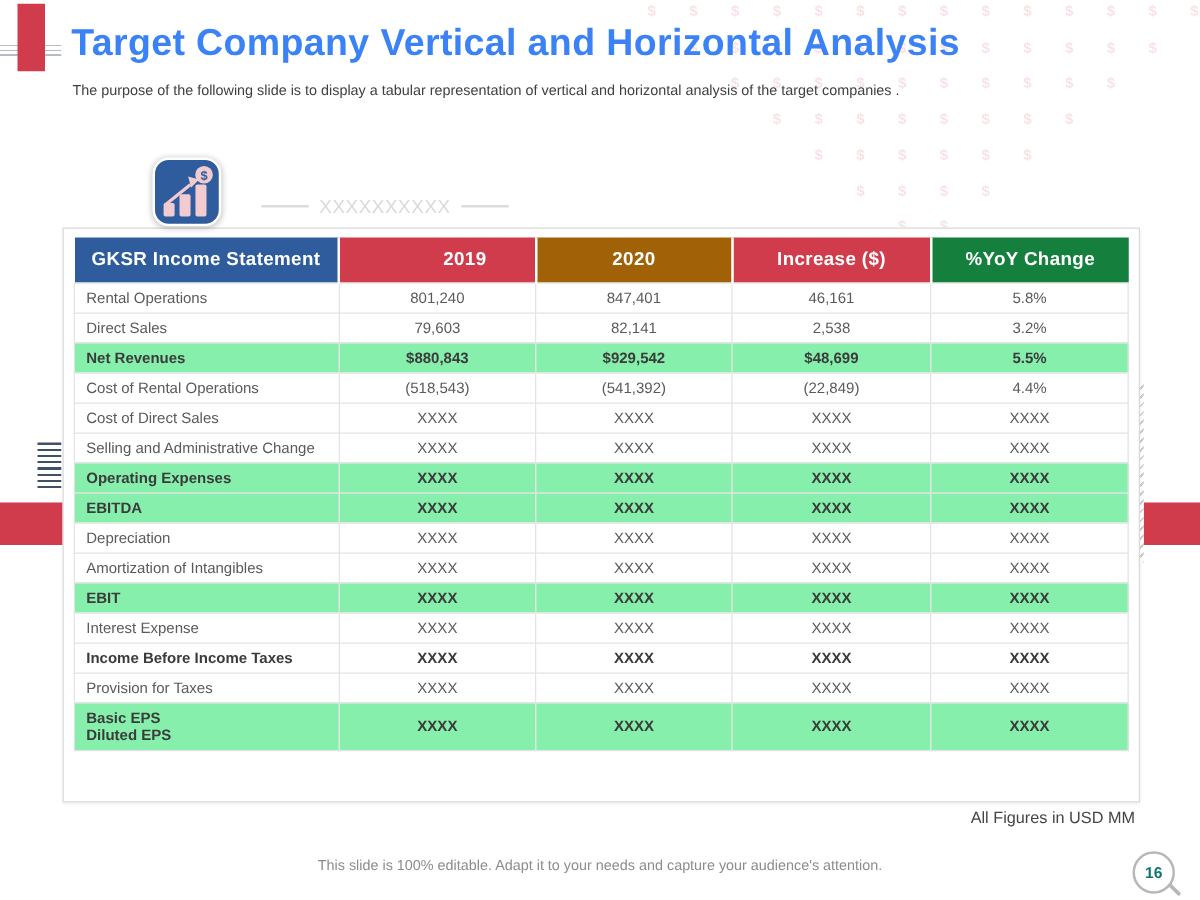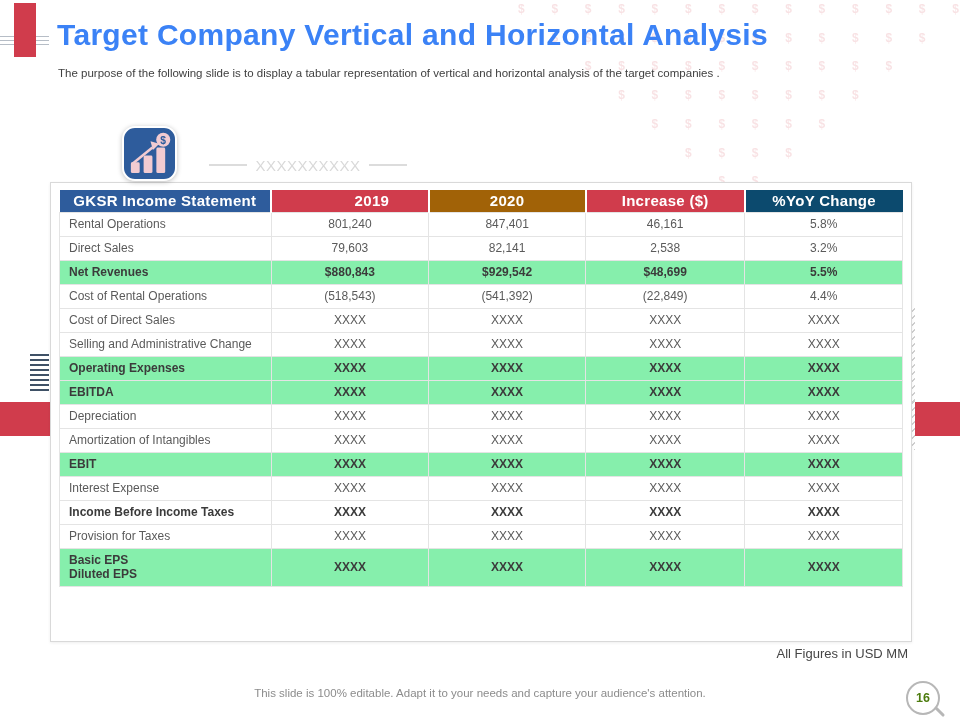--- a/index.html
+++ b/index.html
@@ -78,21 +78,21 @@
   .table-card {
     position: absolute; left: 50px; top: 182px; width: 862px; height: 460px; z-index: 2;
     background: #fff; border: 1px solid #d9d9d9; padding: 7px 8px;
     box-shadow: 0 1px 3px rgba(0,0,0,0.07);
   }
   table { width: 100%; border-collapse: collapse; table-layout: fixed; }
   col.c0 { width: 25.1%; } col.c1 { width: 18.7%; } col.c2 { width: 18.6%; }
   col.c3 { width: 18.9%; } col.c4 { width: 18.7%; }
   th {
     color: #fff; font-size: 15px; font-weight: bold; letter-spacing: 0.3px;
-    height: 22px; text-align: center; border-right: 2px solid #fff;
+    height: 36px; text-align: center; border-right: 2px solid #fff;
   }
   th:last-child { border-right: none; }
   td {
     font-size: 12px; color: #5a5a5a; border: 1px solid #e4e4e4;
     padding: 4.5px 6px; text-align: center; line-height: 14px;
   }
   td.lbl { text-align: left; padding-left: 9px; }
   tr.bold td { font-weight: bold; color: #3b3b3b; }
   tr.hl td { background: #86efac; }
 
@@ -103,21 +103,21 @@
 
   
   .footer-note {
     position: absolute; left: 0; top: 687px; width: 100%; z-index: 3;
     text-align: center; font-size: 11.5px; color: #8c8c8c;
   }
   .page-badge {
     position: absolute; left: 906px; top: 681px; width: 34px; height: 34px; z-index: 4;
     background: #fff; border: 2px solid #b7b7b7; border-radius: 50%;
     display: flex; align-items: center; justify-content: center;
-    font-size: 12.5px; font-weight: bold; color: #4d7c0f;
+    font-size: 12.5px; font-weight: bold; color: #0f766e;
   }
   .page-badge-handle {
     position: absolute; left: 933px; top: 710px; width: 13px; height: 3px; z-index: 3;
     background: #b7b7b7; border-radius: 2px; transform: rotate(45deg);
   }
 </style>
 </head>
 <body>
 
 <div class="dollar-layer">
@@ -215,21 +215,21 @@
         <col class="c2">
         <col class="c3">
         <col class="c4">
     </colgroup>
     <thead>
       <tr>
           <th style="background: rgb(46, 92, 156);">GKSR Income Statement</th>
           <th style="background: rgb(208, 60, 76); padding-left: 44px;">2019</th>
           <th style="background: #a16207; margin-left: 12px;">2020</th>
           <th style="background: rgb(208, 60, 76);">Increase ($)</th>
-          <th style="background: #0c4a6e;">%YoY Change</th>
+          <th style="background: #15803d;">%YoY Change</th>
         </tr>
     </thead>
     <tbody>
         <tr class="">
           <td class="lbl">Rental Operations</td>
           <td>801,240</td>
           <td>847,401</td>
           <td>46,161</td>
           <td>5.8%</td>
         </tr>

